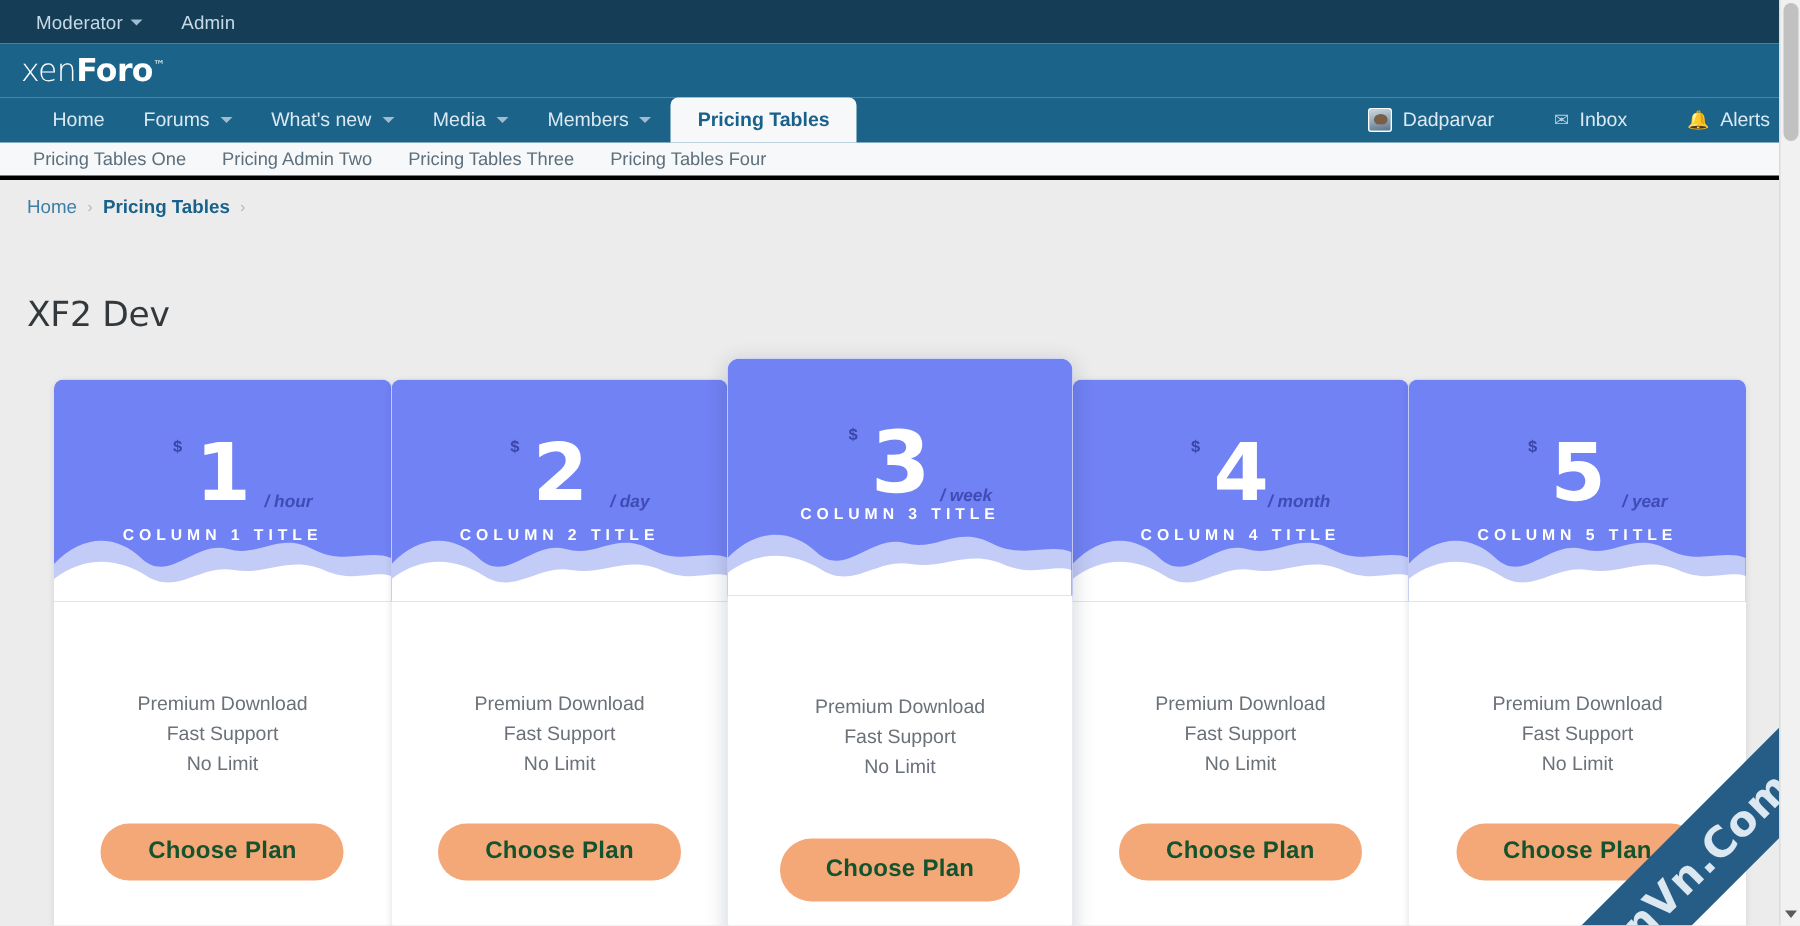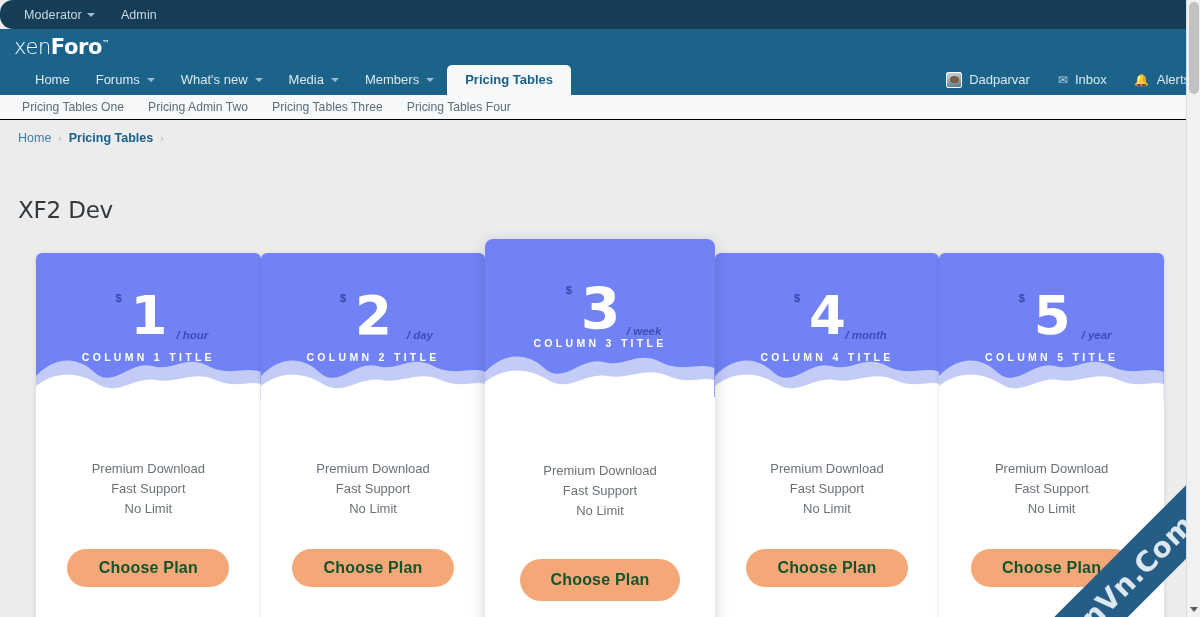--- a/index.html
+++ b/index.html
@@ -21,21 +21,20 @@
   }
 
   
   .mod-bar {
     height: 29px;
     background: #153d56;
     display: flex;
     align-items: center;
     padding-left: 24px;
     gap: 26px;
-    border-radius: 13px;
   }
   .mod-link {
     color: #c6d9e6;
     font-size: 12.5px;
     display: flex;
     align-items: center;
     gap: 5px;
     letter-spacing: .1px;
   }
   .caret {
@@ -92,26 +91,26 @@
   }
   .nav-item.active {
     background: #f7f8f9;
     color: #17618b;
     font-weight: bold;
     border-radius: 5px 5px 0 0;
     padding: 0 18px;
   }
   .nav-right {
     position: absolute;
-    right: 0;
+    right: 10px;
     bottom: 0;
     height: 30px;
     display: flex;
     align-items: center;
-    gap: 8px;
+    gap: 20px;
   }
   .nav-right .nav-item { padding: 0 10px; }
   .avatar {
     width: 16px; height: 16px;
     border-radius: 2px;
     background: linear-gradient(170deg,#cbd7e0 0%,#8fa5b5 55%,#5c7186 100%);
     border: 1px solid #ffffff;
     position: relative;
     overflow: hidden;
     flex: none;
@@ -127,21 +126,21 @@
   .icon-env, .icon-bell { color: #b6cfe0; font-size: 12px; }
 
   
   .subnav {
     background: #f7f8f9;
     height: 25px;
     display: flex;
     align-items: center;
     padding-left: 14px;
     gap: 0;
-    border-bottom: 1px solid #000000;
+    border-bottom: 3px solid #000000;
   }
   .subnav-item {
     color: #5b6f7c;
     font-size: 12.2px;
     padding: 0 12px;
     white-space: nowrap;
   }
   .subnav-item:first-child { padding-left: 8px; }
 
   

